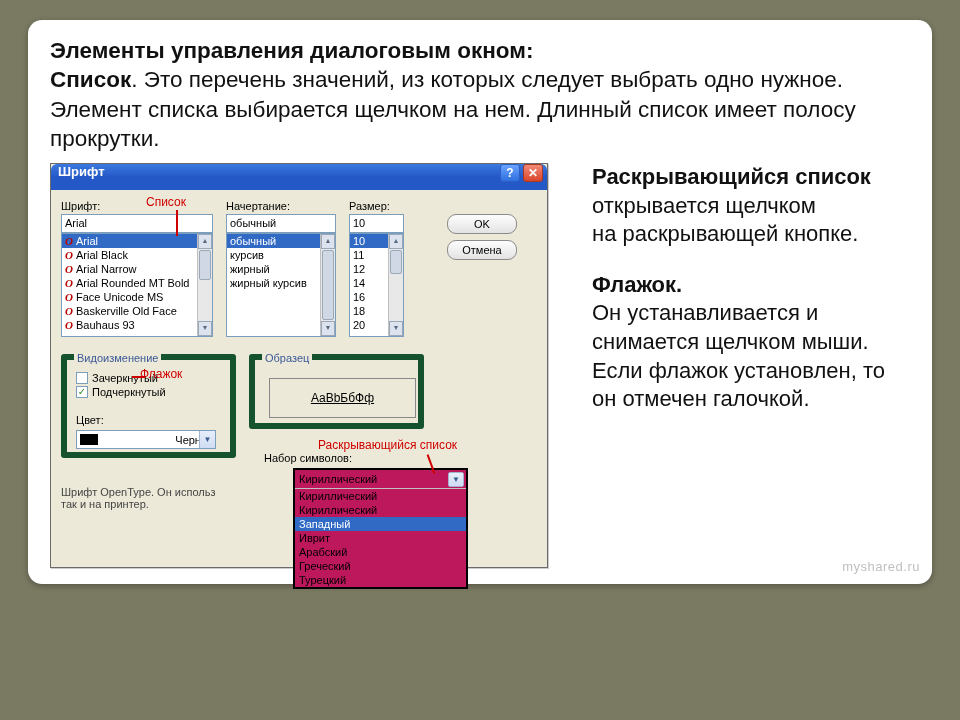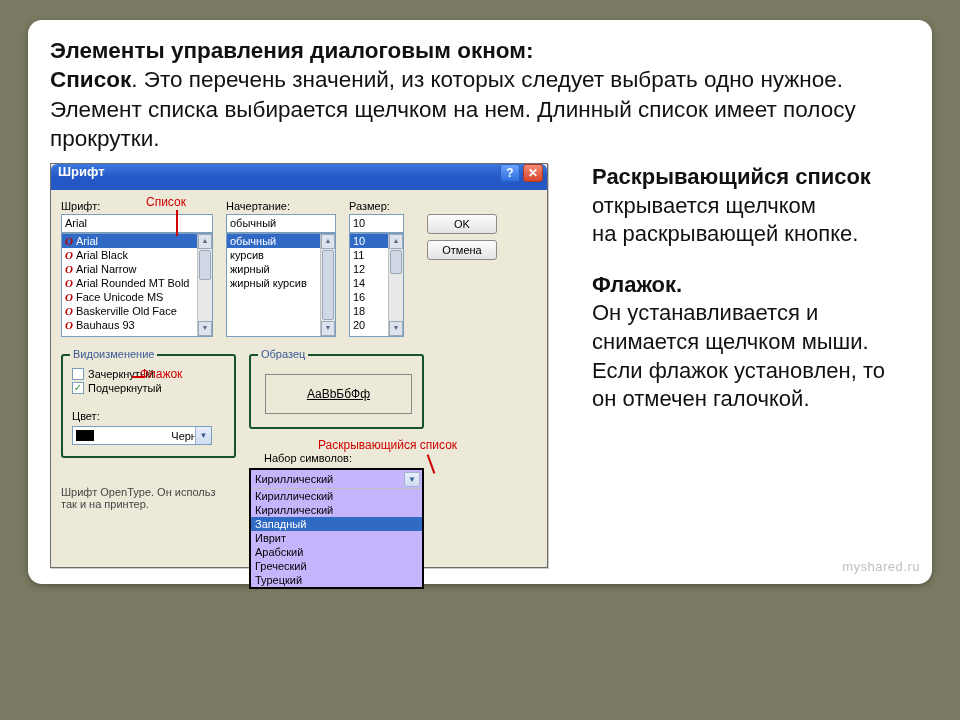--- a/index.html
+++ b/index.html
@@ -68,26 +68,26 @@
   .listbox .item.sel { background: #316ac5; color: #fff; }
   .listbox .item .o { font-style: italic; color: #b00; margin-right: 3px; font-family: "Times New Roman", serif; font-weight: bold; font-size: 11px; }
   .sbtrack { position: absolute; right: 0; top: 0; bottom: 0; width: 15px; background: #e8e8e8; border-left:1px solid #c0c0c0; }
   .sbthumb { position: absolute; left: 1px; right: 1px; background: #cfd8e4; border:1px solid #9aa8b8; border-radius: 2px; }
   .sbbtn { position:absolute; left:0; right:0; height:15px; background:#dce3ee; border:1px solid #9aa8b8; font-size:7px; text-align:center; line-height:12px; color:#5a6a80;}
   .sbbtn.up{top:0;} .sbbtn.dn{bottom:0;}
 
   .winbtn {
     position: absolute; width: 70px; height: 20px;
     background: linear-gradient(to bottom,#fdfdfd,#e3e3e3);
-    border: 1px solid #8b8b8b; border-radius: 3px;
-    font-size: 11px; text-align: center; line-height: 18px;
+    border: 1px solid #8b8b8b; border-radius: 9px;
+    font-size: 11px; text-align: center; line-height: 18px; margin-left: 20px;
   }
 
   .group {
-    position: absolute; border: 2px solid #14532d;
+    position: absolute; border: 6px solid #14532d;
     border-radius: 3px;
   }
   .group .gtitle { position: absolute; top: -8px; left: 7px; background: #ece9d8; padding: 0 3px; font-size: 11px; color: #3b5998; }
 
   .chk { display: flex; align-items: center; font-size: 11px; margin: 2px 0; }
   .chk .box {
     width: 12px; height: 12px; border: 1px solid #7b9ebd; background: #fff;
     margin-right: 4px; display: flex; align-items: center; justify-content: center;
     font-size: 10px; color: #2a8a2a; line-height: 10px;
   }
@@ -106,22 +106,23 @@
     font-size: 8px; color: #3a5a90;
   }
 
   .sample {
     position: absolute; border: 1px solid #888; background: #ece9d8;
     display: flex; align-items: center; justify-content: center;
     font-size: 12px; text-decoration: underline;
   }
 
   .dropdown-open {
-    position: absolute; background: #c4b5fd; border: 2px solid #000;
+    position: absolute; background: #be185d; border: 2px solid #000;
     font-size: 11px;
+    margin-left: 44px;
   }
   .dropdown-open .head {
     display: flex; align-items: center; justify-content: flex-end;
     border-bottom: 1px solid #c0c0c0; height: 19px; padding-right: 2px;
   }
   .dropdown-open .head .arrow {
     width: 16px; height: 15px;
     background: linear-gradient(to bottom,#e7eefb,#cfdcf2);
     border: 1px solid #a0b4d0; border-radius:2px;
     display: flex; align-items: center; justify-content: center;

